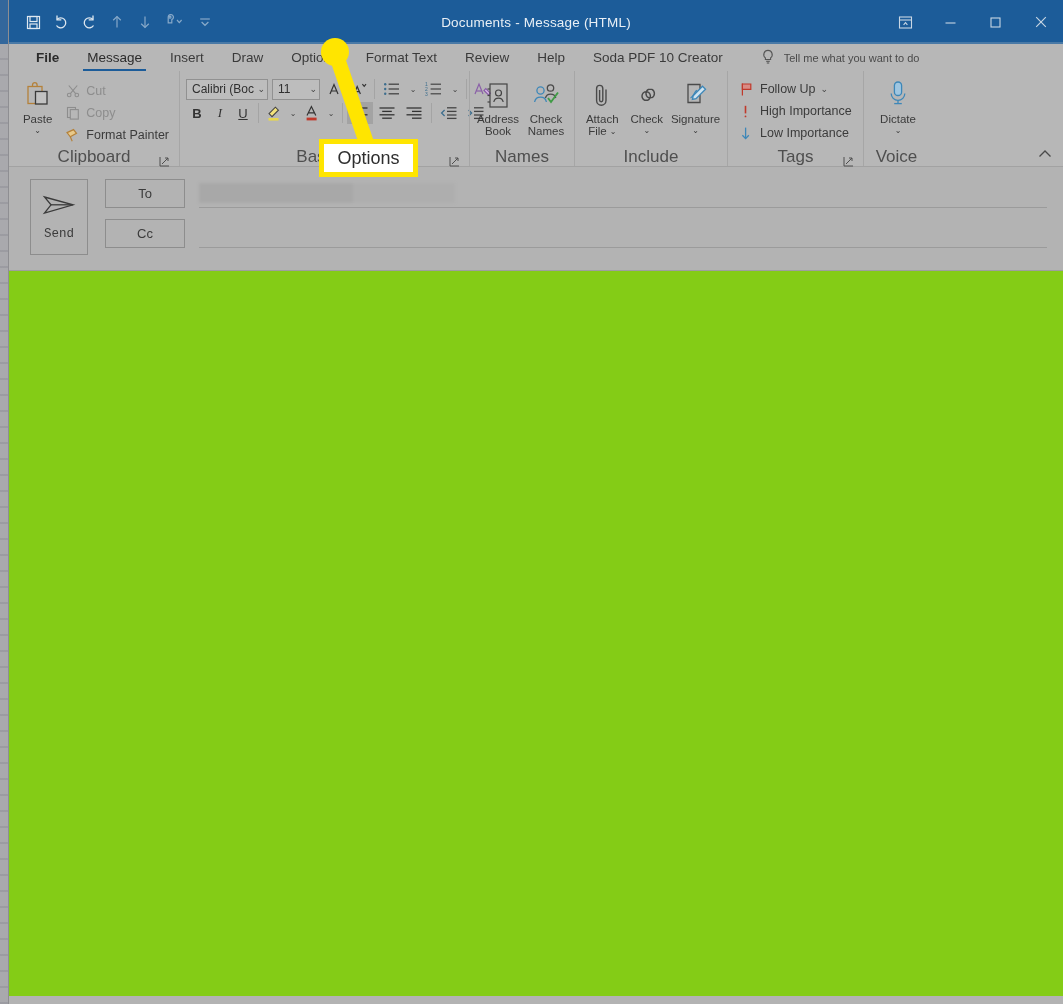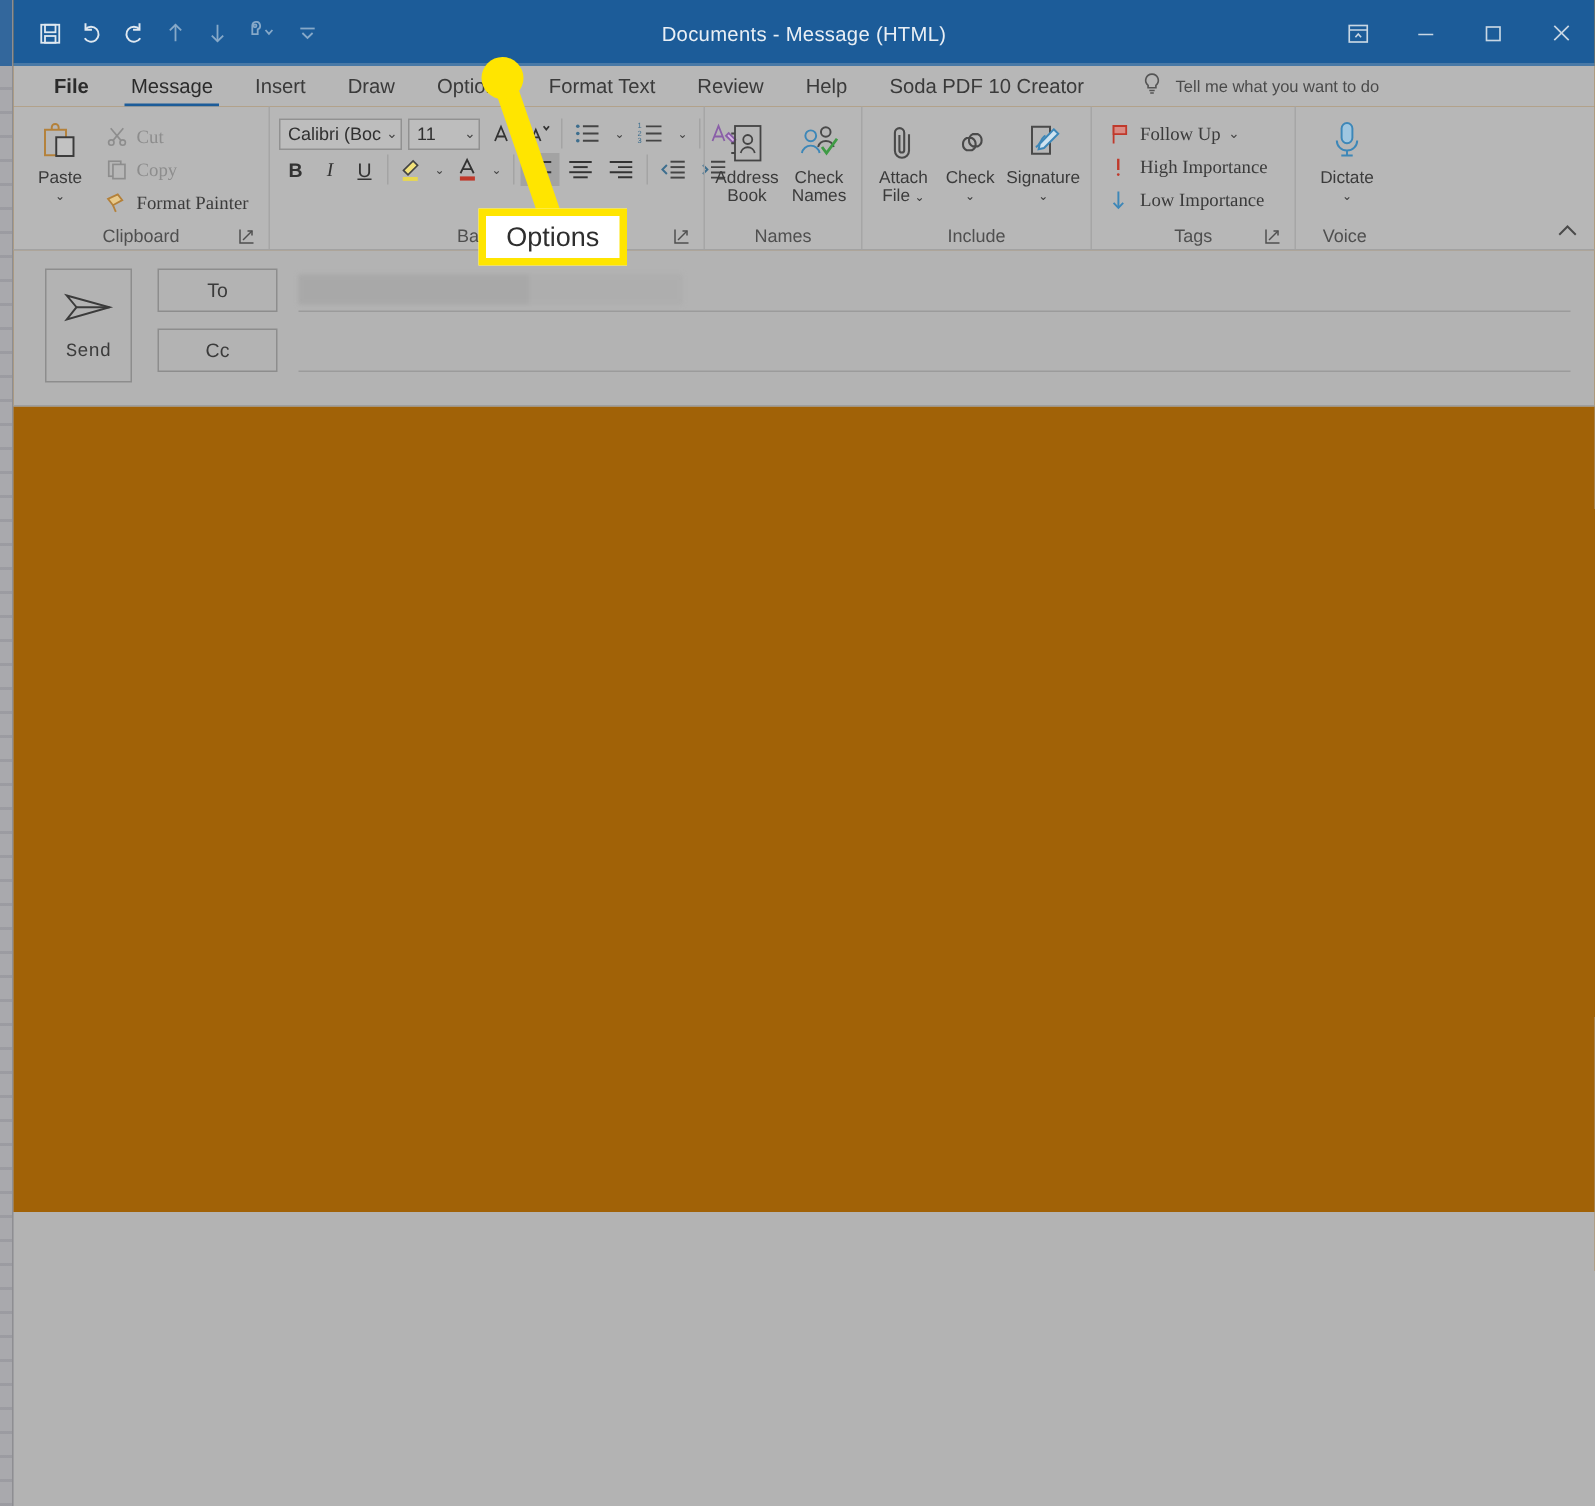--- a/index.html
+++ b/index.html
@@ -19,22 +19,22 @@
   #bg-strip .bg-top { height: 44px; background: #1f5c99; opacity: .85; }
   #bg-strip .bg-lines {
     height: 960px;
     background: repeating-linear-gradient(to bottom,
       #a9a9ad 0px, #a9a9ad 14px, #9a9aa0 14px, #9a9aa0 16px);
     opacity: .9;
   }
 
   #app {
     position: absolute; left: 9px; top: 0;
-    width: 1054px; height: 808px;
-    background: #a16207;
+    width: 1054px; height: 996px;
+    background: #84cc16;
   }
 
   
   #titlebar {
     position: relative;
     height: 44px; width: 100%;
     background: #1c5c99;
     display: flex; align-items: center;
   }
   #titlebar::after{
@@ -102,40 +102,40 @@
   }
   .group {
     position: relative;
     display: flex; flex-direction: column;
     padding: 4px 6px 0 6px;
   }
   .group + .group { border-left: 1px solid #a6a6a6; }
   .group-body { flex: 1; display: flex; align-items: flex-start; }
   .group-label {
     height: 18px; display: flex; align-items: center; justify-content: center;
-    font-size: 12px; color: #4f4f4f; position: relative;
+    font-size: 17px; color: #4f4f4f; position: relative;
   }
   .launcher {
     position: absolute; right: 2px; bottom: 2px;
     width: 12px; height: 12px; color: #4f4f4f;
   }
 
   .big-btn {
     width: 50px;
     display: flex; flex-direction: column; align-items: center;
     padding-top: 4px; color: #3b3b3b; font-size: 11.5px; text-align: center;
     line-height: 12px;
   }
   .big-btn .ico { height: 34px; display:flex; align-items:center; justify-content:center; }
   .big-btn .chev { font-size: 8px; line-height: 9px; margin-top: 1px; }
 
   .small-btn {
     display: flex; align-items: center; gap: 5px;
     height: 22px; padding: 0 4px;
-    font-size: 12.5px; color: #3b3b3b; white-space: nowrap; font-family: Liberation Serif, serif;
+    font-size: 12.5px; color: #3b3b3b; white-space: nowrap;
   }
   .small-btn.disabled { color: #8d8d8d; }
   .small-btn .ico { width: 17px; display: flex; align-items: center; justify-content: center; }
 
   
   .bt-rows { display: flex; flex-direction: column; gap: 2px; padding-top: 3px; }
   .bt-row { display: flex; align-items: center; gap: 1px; }
   .combo {
     height: 21px; background: #bdbdbd;
     border: 1px solid #919191;

